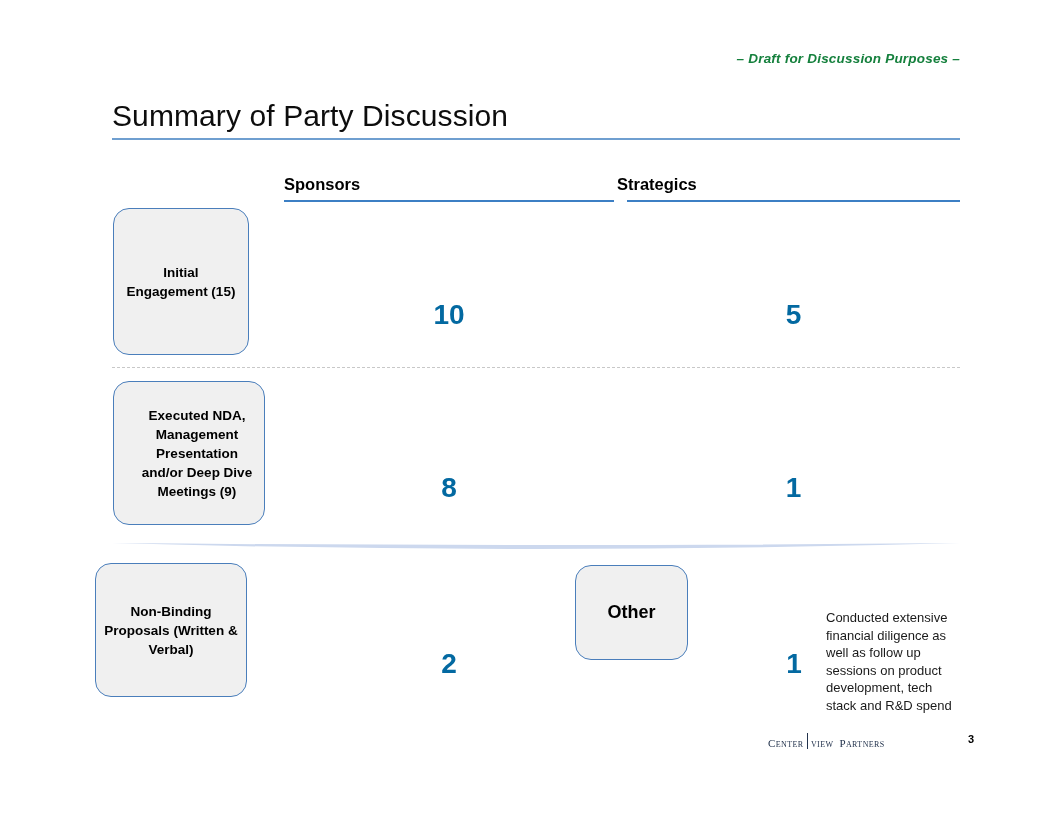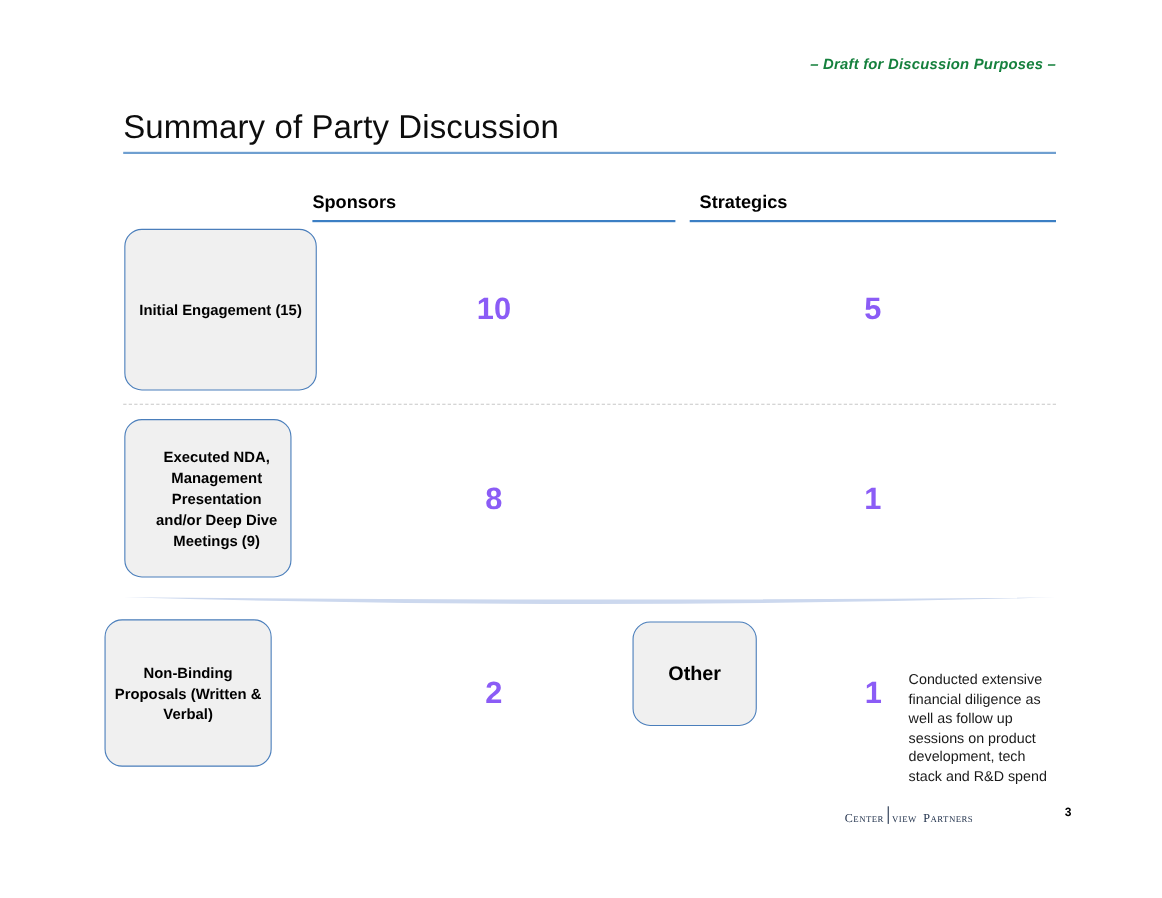--- a/index.html
+++ b/index.html
@@ -54,21 +54,21 @@
   
   .col-header {
     position: absolute;
     font-weight: bold;
     font-size: 16.5px;
     color: #000000;
     text-align: left;
     white-space: nowrap;
   }
   .col-header.sponsors { left: 284px; top: 175px; width: 330px; }
-  .col-header.strategics { left: 636px; top: 175px; width: 333px; }
+  .col-header.strategics { left: 617px; top: 175px; width: 333px; }
 
   .col-rule {
     position: absolute;
     top: 200px;
     height: 2.4px;
     background: #3c7fc4;
   }
   .col-rule.sponsors { left: 284px; width: 330px; }
   .col-rule.strategics { left: 627px; width: 333px; }
 
@@ -82,33 +82,34 @@
     display: flex;
     align-items: center;
     justify-content: center;
     text-align: center;
     font-weight: bold;
     font-size: 13.5px;
     line-height: 19px;
     color: #000000;
     padding: 4px 8px;
   }
-  .stage-box.row1 { left: 113px; top: 208px; width: 175px; height: 147px; }
+  .stage-box.row1 { left: 113px; top: 208px; width: 136px; height: 147px; }
   .stage-box.row2 { left: 113px; top: 381px; width: 152px; height: 144px; padding-left: 24px; }
   .stage-box.row3 { left: 95px; top: 563px; width: 152px; height: 134px; }
   .stage-box.other { left: 575px; top: 565px; width: 113px; height: 95px; font-size: 18px; }
 
   
   .count {
     position: absolute;
     font-weight: bold;
     font-size: 28px;
-    color: #8b5cf6;
+    color: #0369a1;
     text-align: center;
     white-space: nowrap;
+    margin-top: 34px;
   }
   .count.sponsors-1 { left: 284px; top: 265px; width: 330px; }
   .count.strategics-1 { left: 627px; top: 265px; width: 333px; }
   .count.sponsors-2 { left: 284px; top: 438px; width: 330px; }
   .count.strategics-2 { left: 627px; top: 438px; width: 333px; }
   .count.sponsors-3 { left: 284px; top: 614px; width: 330px; }
   .count.strategics-3 { left: 690px; top: 614px; width: 208px; }
 
   
   .dashed-divider {

